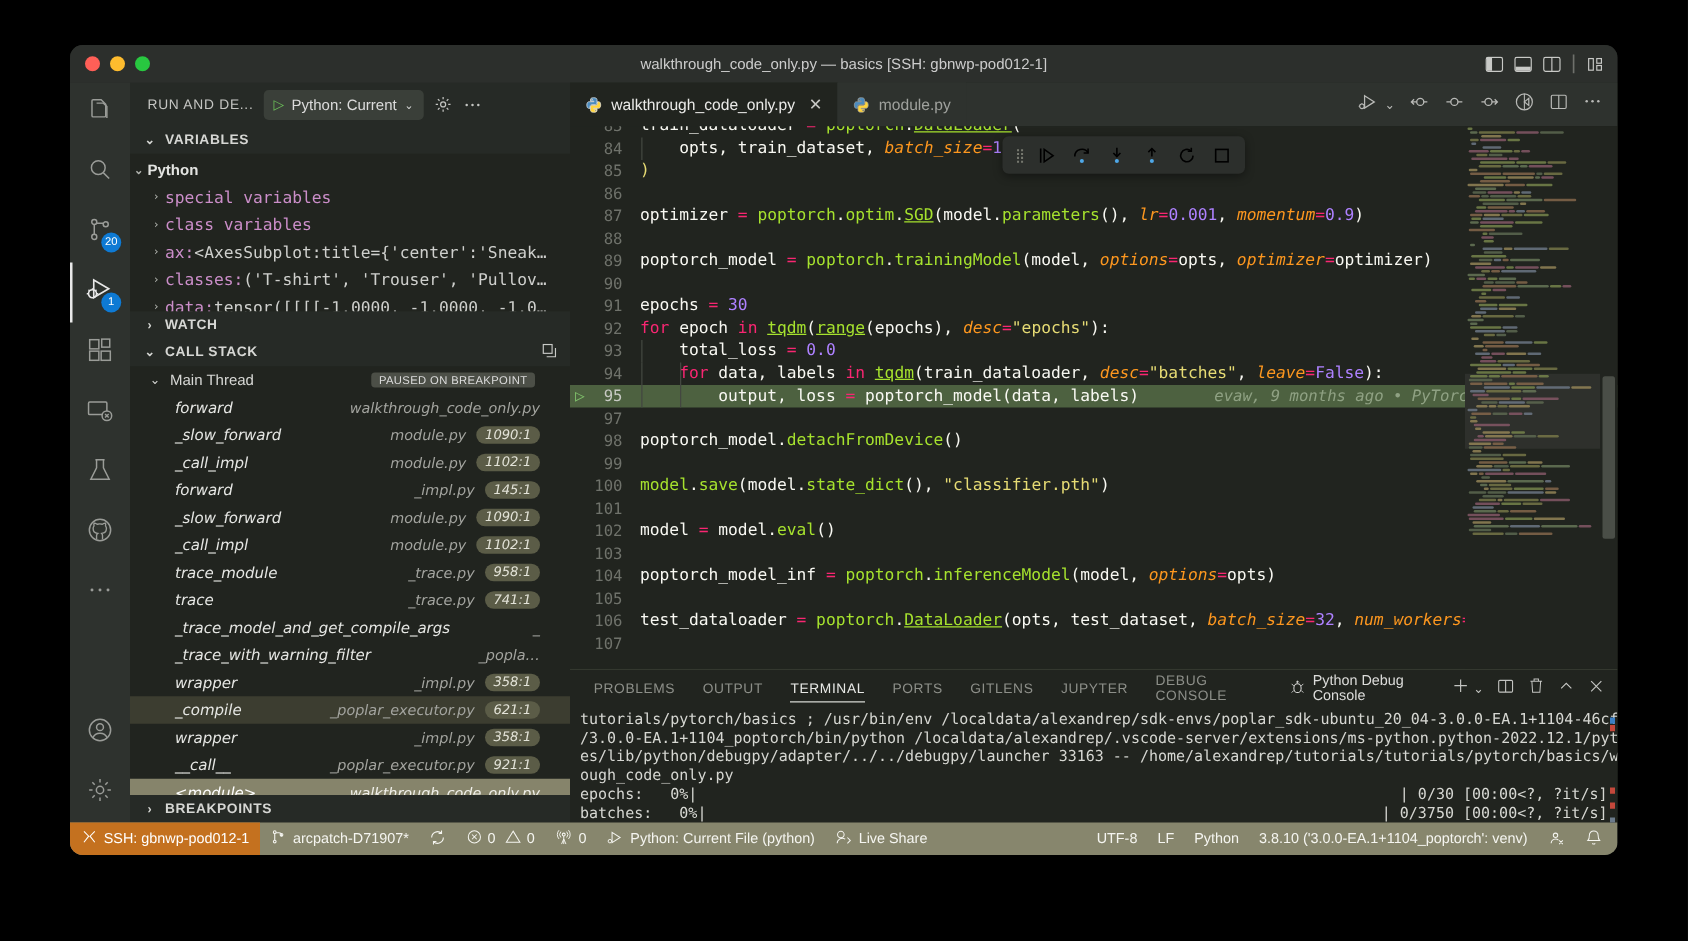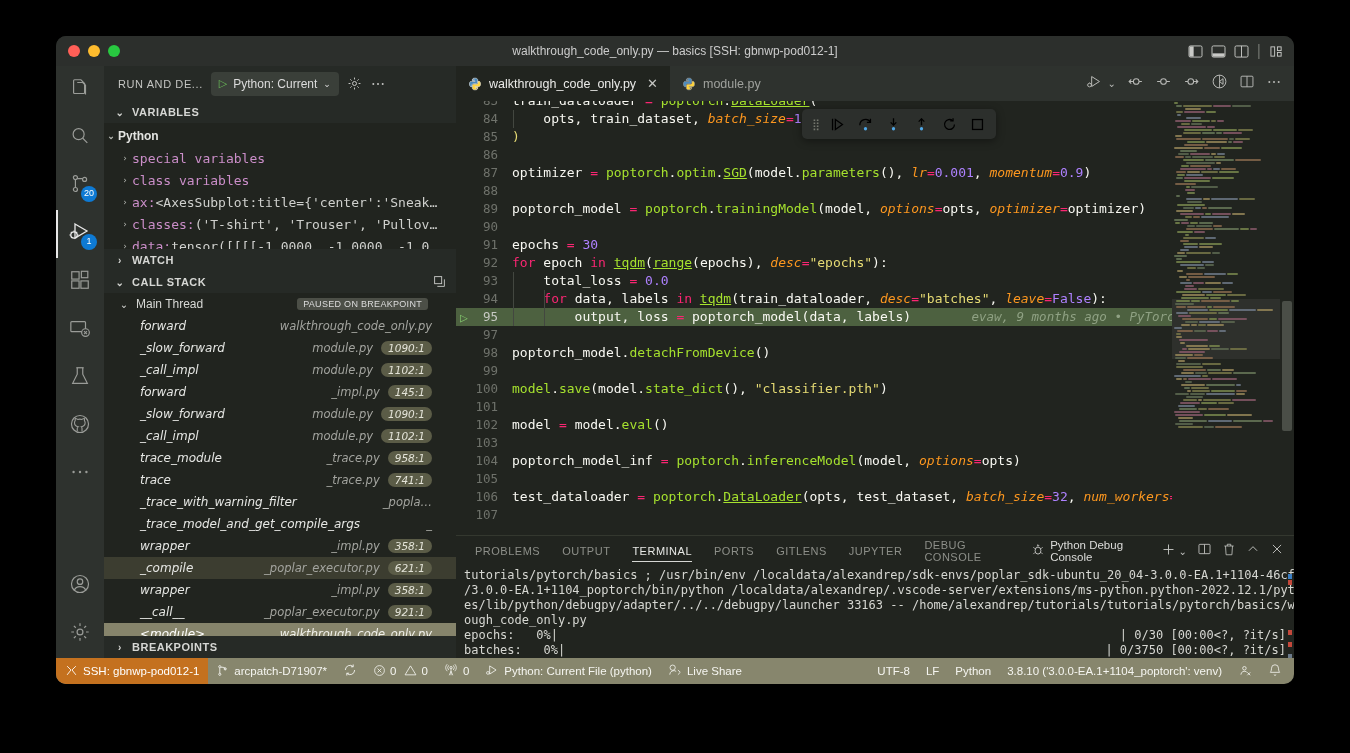--- a/index.html
+++ b/index.html
@@ -499,26 +499,26 @@
                 <span class="fn">trace_module</span>
                 <span class="file">_trace.py</span>
                 <span class="lineno">958:1</span>
               </div>
               <div class="frame-row">
                 <span class="fn">trace</span>
                 <span class="file">_trace.py</span>
                 <span class="lineno">741:1</span>
               </div>
               <div class="frame-row">
+                <span class="fn">_trace_model_and_get_compile_args</span>
+                <span class="file">_</span>
+              </div>
+              <div class="frame-row">
                 <span class="fn">_trace_with_warning_filter</span>
                 <span class="file">_popla…</span>
-              </div>
-              <div class="frame-row">
-                <span class="fn">_trace_model_and_get_compile_args</span>
-                <span class="file">_</span>
               </div>
               <div class="frame-row">
                 <span class="fn">wrapper</span>
                 <span class="file">_impl.py</span>
                 <span class="lineno">358:1</span>
               </div>
               <div class="frame-row sel-a">
                 <span class="fn">_compile</span>
                 <span class="file">_poplar_executor.py</span>
                 <span class="lineno">621:1</span>

